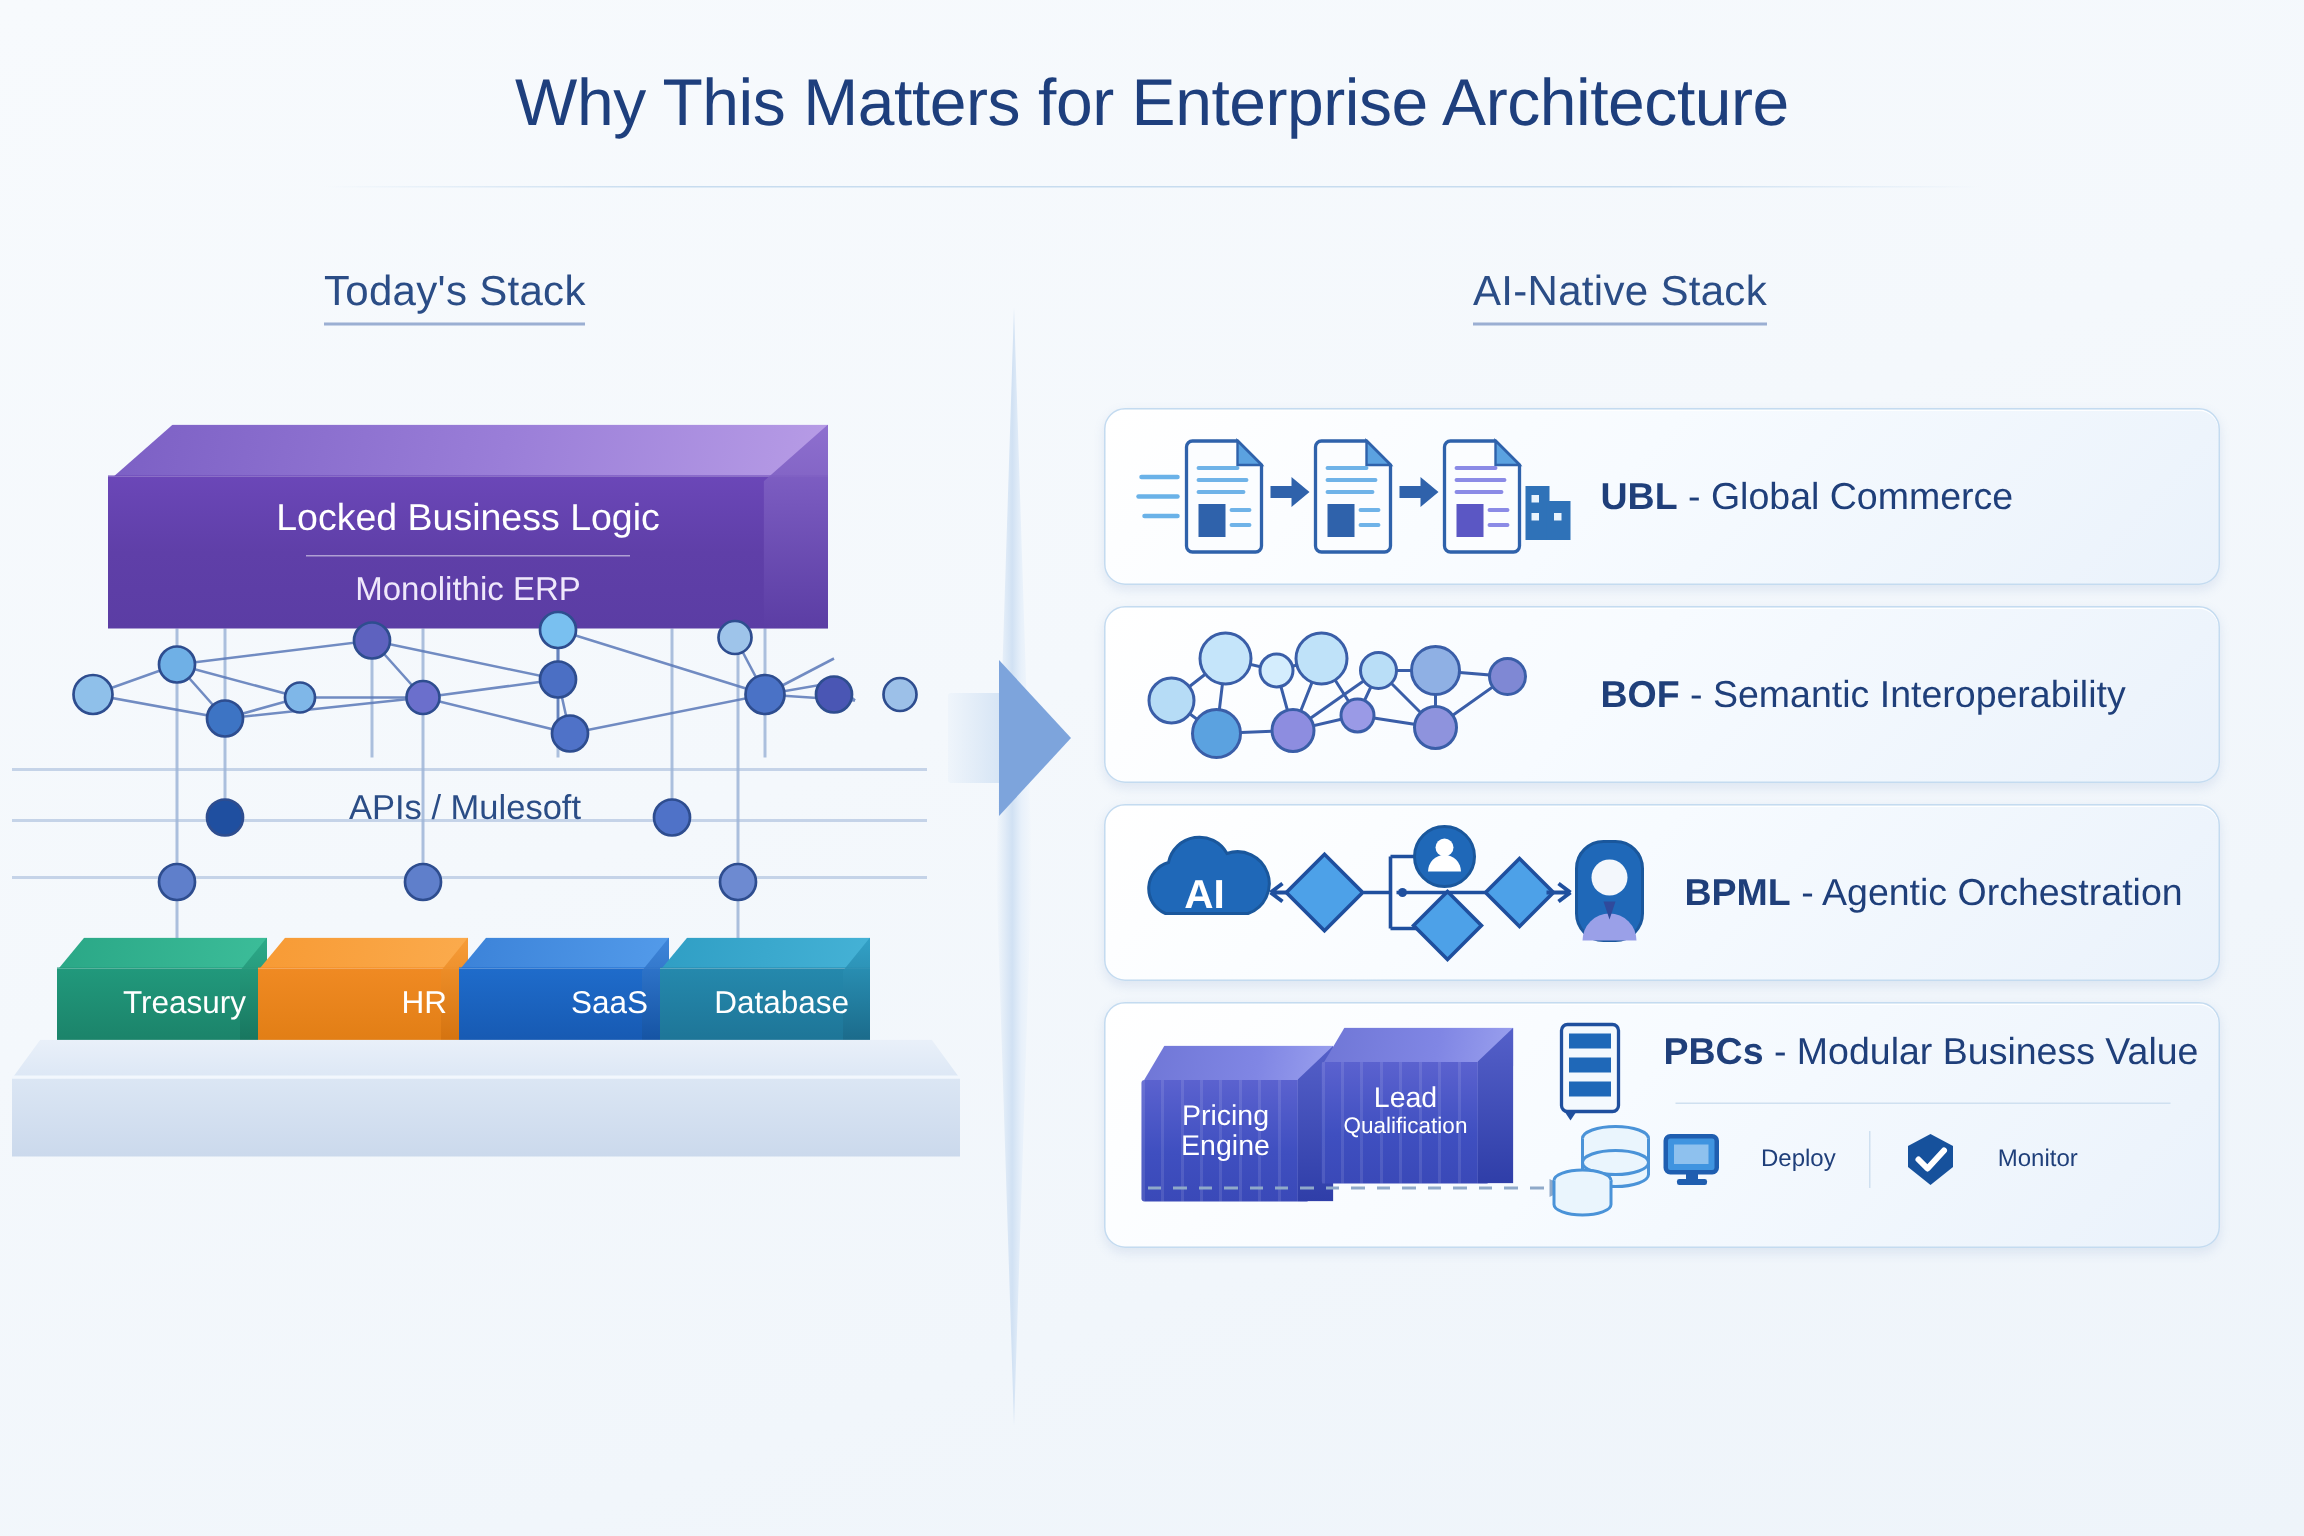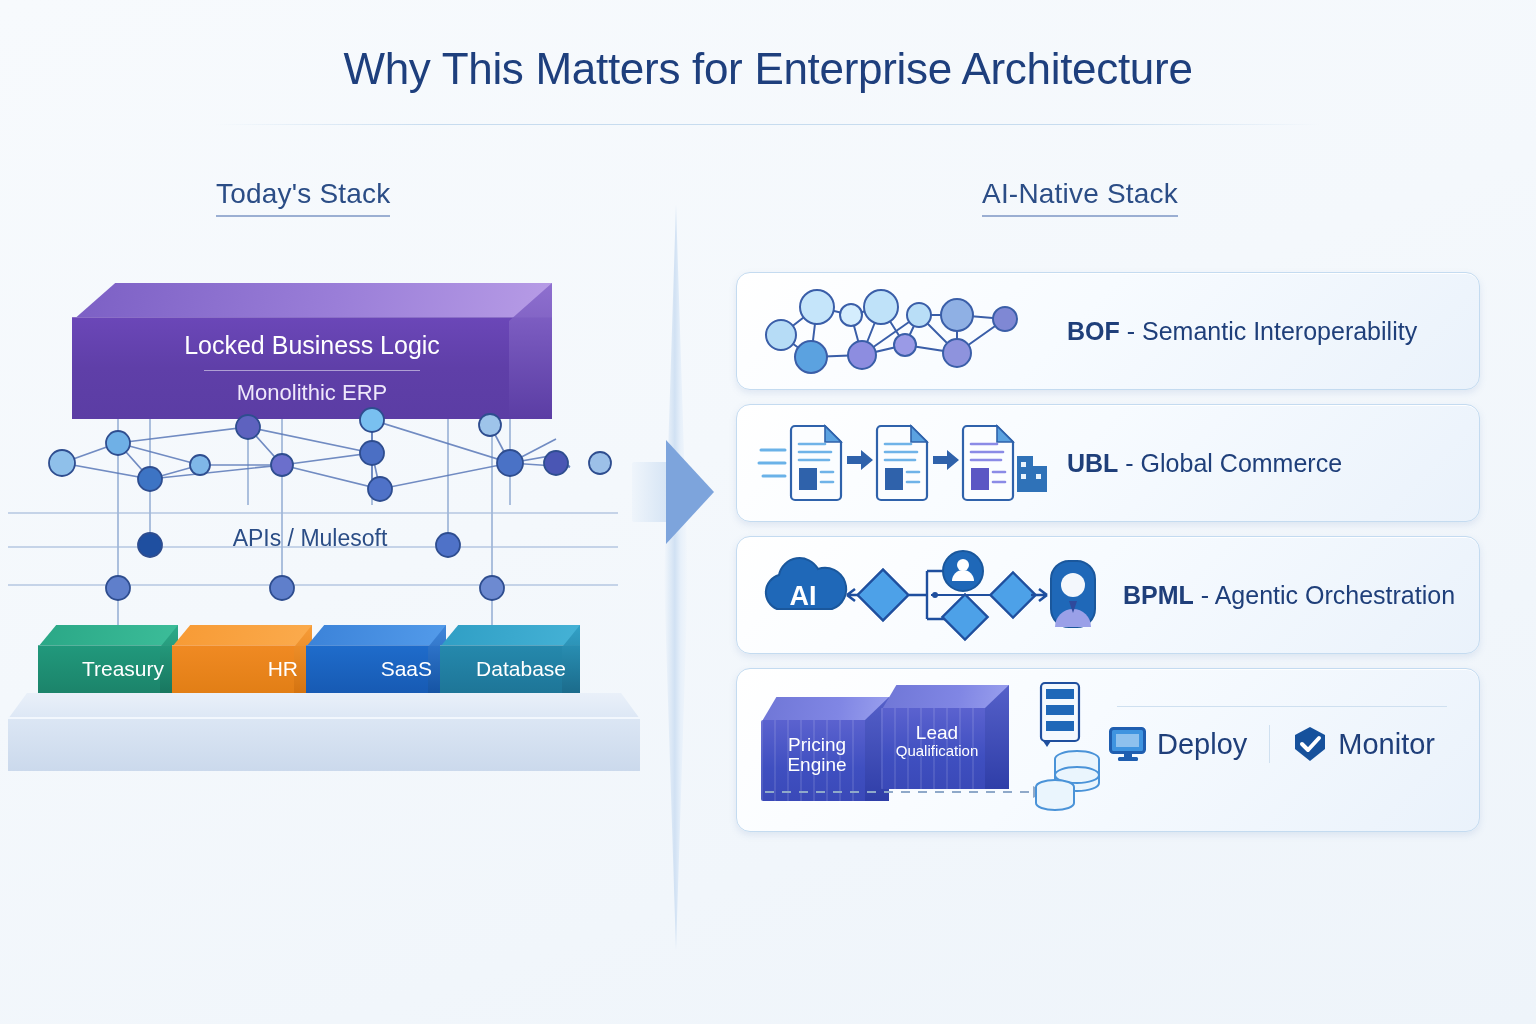--- a/index.html
+++ b/index.html
@@ -228,21 +228,21 @@
     border-top: 6px solid transparent; border-bottom: 6px solid transparent;
     border-left: 12px solid #8fa9c9;
   }
 
   .c4-right { position: absolute; left: 372px; top: 18px; width: 352px; }
   .c4-title { font-size: 25px; color: #1f3f7a; white-space: nowrap; }
   .c4-title .lead { font-weight: bold; }
   .c4-rule { height: 1px; background: #cfe0f0; margin: 19px 0 0 8px; width: 330px; }
   .c4-ops { display: flex; align-items: center; margin-top: 18px; }
   .op { display: flex; align-items: center; }
-  .op-label { font-size: 29px; color: #1f3f7a; margin-left: 10px; }
+  .op-label { font-size: 16px; color: #1f3f7a; margin-left: 27px; }
   .op-sep { width: 1px; height: 38px; background: #cfe0f0; margin: 0 22px; }
 
   svg { display: block; overflow: visible; }
 </style>
 </head>
 <body>
 
 <div class="page-title">Why This Matters for Enterprise Architecture</div>
 <div class="title-rule"></div>
 
@@ -357,52 +357,20 @@
     </div>
   </div>
 
   <div class="platform">
     <div class="top"></div>
     <div class="front"></div>
   </div>
 </div>
 
 <div class="cards">
-
-  <div class="card" id="card-1">
-    <div class="card-icon">
-      <svg width="290" height="92" viewBox="0 0 290 92">
-        <g stroke="#3a5ea8" stroke-width="2" fill="none">
-          <path d="M22 50 L58 22 L52 72 Z"></path>
-          <path d="M58 22 L92 30 L122 22 L92 30 L103 70 L52 72"></path>
-          <path d="M122 22 L103 70 L146 60 L122 22"></path>
-          <path d="M146 60 L160 30 L198 68 L146 60"></path>
-          <path d="M160 30 L198 30 L198 68"></path>
-          <path d="M198 30 L246 34 L198 68"></path>
-          <path d="M103 70 L160 30"></path>
-        </g>
-        <g stroke="#3a5ea8" stroke-width="2">
-          <circle cx="22" cy="50" r="15" fill="#b6dcf6"></circle>
-          <circle cx="58" cy="22" r="17" fill="#c5e5fa"></circle>
-          <circle cx="52" cy="72" r="16" fill="#5ba2e0"></circle>
-          <circle cx="92" cy="30" r="11" fill="#d4edfd"></circle>
-          <circle cx="122" cy="22" r="17" fill="#bfe2f9"></circle>
-          <circle cx="103" cy="70" r="14" fill="#8d8de0"></circle>
-          <circle cx="146" cy="60" r="11" fill="#9a9ae6"></circle>
-          <circle cx="160" cy="30" r="12" fill="#b9def7"></circle>
-          <circle cx="198" cy="30" r="16" fill="#8fb0e4"></circle>
-          <circle cx="198" cy="68" r="14" fill="#8e93dd"></circle>
-          <circle cx="246" cy="34" r="12" fill="#7f88d4"></circle>
-        </g>
-      </svg>
-    </div>
-    <div class="card-label">
-      <span class="lead">BOF</span><span> - </span><span>Semantic Interoperability</span>
-    </div>
-  </div>
 
   <div class="card" id="card-2">
     <div class="card-icon">
       <svg width="290" height="90" viewBox="0 0 290 90">
         <g stroke="#6ab2e8" stroke-width="3" stroke-linecap="round">
           <line x1="2" y1="32" x2="26" y2="32"></line>
           <line x1="0" y1="45" x2="26" y2="45"></line>
           <line x1="4" y1="58" x2="26" y2="58"></line>
         </g>
         <g>
@@ -452,20 +420,52 @@
             <rect x="19" y="24" width="5" height="5" fill="#eaf4fd"></rect>
           </g>
         </g>
       </svg>
     </div>
     <div class="card-label">
       <span class="lead">UBL</span><span> - </span><span>Global Commerce</span>
     </div>
   </div>
 
+  <div class="card" id="card-1">
+    <div class="card-icon">
+      <svg width="290" height="92" viewBox="0 0 290 92">
+        <g stroke="#3a5ea8" stroke-width="2" fill="none">
+          <path d="M22 50 L58 22 L52 72 Z"></path>
+          <path d="M58 22 L92 30 L122 22 L92 30 L103 70 L52 72"></path>
+          <path d="M122 22 L103 70 L146 60 L122 22"></path>
+          <path d="M146 60 L160 30 L198 68 L146 60"></path>
+          <path d="M160 30 L198 30 L198 68"></path>
+          <path d="M198 30 L246 34 L198 68"></path>
+          <path d="M103 70 L160 30"></path>
+        </g>
+        <g stroke="#3a5ea8" stroke-width="2">
+          <circle cx="22" cy="50" r="15" fill="#b6dcf6"></circle>
+          <circle cx="58" cy="22" r="17" fill="#c5e5fa"></circle>
+          <circle cx="52" cy="72" r="16" fill="#5ba2e0"></circle>
+          <circle cx="92" cy="30" r="11" fill="#d4edfd"></circle>
+          <circle cx="122" cy="22" r="17" fill="#bfe2f9"></circle>
+          <circle cx="103" cy="70" r="14" fill="#8d8de0"></circle>
+          <circle cx="146" cy="60" r="11" fill="#9a9ae6"></circle>
+          <circle cx="160" cy="30" r="12" fill="#b9def7"></circle>
+          <circle cx="198" cy="30" r="16" fill="#8fb0e4"></circle>
+          <circle cx="198" cy="68" r="14" fill="#8e93dd"></circle>
+          <circle cx="246" cy="34" r="12" fill="#7f88d4"></circle>
+        </g>
+      </svg>
+    </div>
+    <div class="card-label">
+      <span class="lead">BOF</span><span> - </span><span>Semantic Interoperability</span>
+    </div>
+  </div>
+
   <div class="card" id="card-3">
     <div class="card-icon">
       <svg width="300" height="96" viewBox="0 0 300 96">
 
         <g>
           <path d="M18 62 a18 18 0 0 1 2 -34 a21 21 0 0 1 39 -6 a17 17 0 0 1 14 40 Z" fill="#1f68b8" stroke="#1a579c" stroke-width="2"></path>
           <text x="44" y="58" font-family="Liberation Sans, sans-serif" font-size="27" font-weight="bold" fill="#ffffff" text-anchor="middle">AI</text>
         </g>
 
         <path d="M104 48 L88 48 M88 48 L96 42 M88 48 L96 54" stroke="#1f4f9e" stroke-width="2.6" fill="none"></path>
@@ -546,20 +546,23 @@
         <g stroke="#4a93d8" stroke-width="2" fill="#eaf5fd">
           <ellipse cx="44" cy="76" rx="22" ry="8"></ellipse>
           <path d="M22 76 v24 a22 8 0 0 0 44 0 v-24"></path>
           <ellipse cx="44" cy="92" rx="22" ry="8"></ellipse>
           <ellipse cx="22" cy="104" rx="19" ry="7"></ellipse>
           <path d="M3 104 v16 a19 7 0 0 0 38 0 v-16"></path>
         </g>
       </svg>
 
       <div class="c4-right">
+        <div class="c4-title">
+          <span class="lead">PBCs</span><span> - </span><span>Modular Business Value</span>
+        </div>
         <div class="c4-rule"></div>
         <div class="c4-ops">
 
           <div class="op">
             <svg width="38" height="34" viewBox="0 0 38 34">
               <rect x="1.5" y="1.5" width="34" height="24" rx="3" fill="#3f94e0" stroke="#1f5eb0" stroke-width="3"></rect>
               <rect x="7" y="7" width="23" height="13" fill="#cfe6fa" opacity=".55"></rect>
               <rect x="15" y="26" width="8" height="5" fill="#1f5eb0"></rect>
               <rect x="9" y="30" width="20" height="4" rx="1.5" fill="#1f5eb0"></rect>
             </svg>

